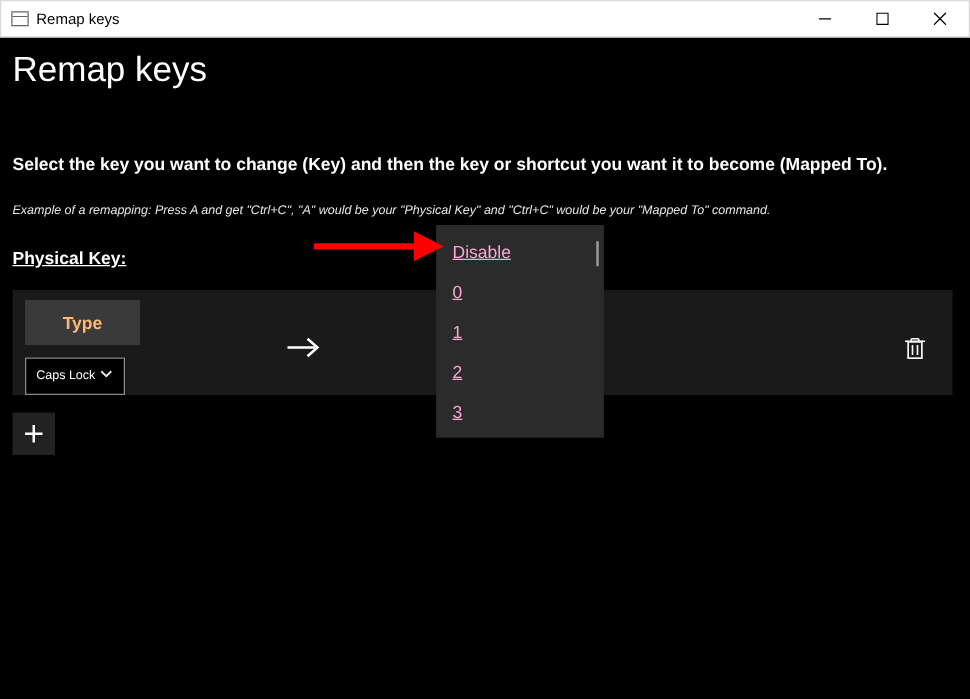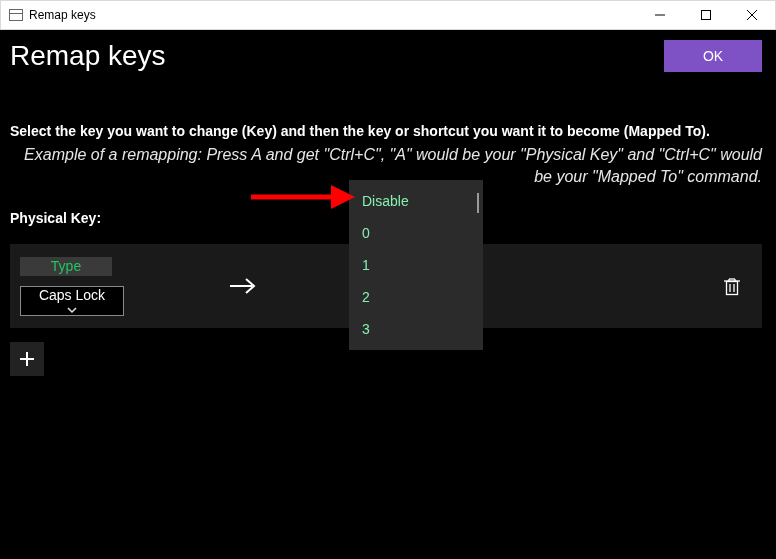--- a/index.html
+++ b/index.html
@@ -55,58 +55,58 @@
     align-items: center;
     justify-content: center;
     cursor: pointer;
   }
   .btn-primary { background: #7e52c5; }
   .btn-secondary { background: #333333; }
 
   
   .body-area { padding: 6px 14px 0 10px; }
   .instruction { font-size: 14px; font-weight: 600; margin-top: 36px; line-height: 1.4; }
-  .example { font-size: 16px; font-style: italic; color: #e6e6e6; margin-top: 2px; line-height: 1.4; text-align: right; }
-  .section-label { font-size: 14px; font-weight: 600; margin-top: 22px; }
+  .example { font-size: 10px; font-style: italic; color: #e6e6e6; margin-top: 20px; line-height: 1.4; }
+  .section-label { font-size: 14px; font-weight: 600; margin-top: 22px; text-decoration: underline; }
 
   
   .remap-row {
     margin-top: 18px;
     background: #1a1a1a;
     height: 84px;
     display: grid;
     grid-template-columns: 160px 1fr 60px;
     align-items: center;
   }
   .phys-col {
     padding: 8px 10px;
     display: flex;
     flex-direction: column;
     gap: 10px;
     align-items: flex-start;
   }
   .type-btn {
-    width: 92px; height: 19px;
+    width: 92px; height: 36px;
     background: #3a3a3a;
-    color: #22c55e;
+    color: #fdba74;
     border: none;
     font-size: 14px;
     display: inline-flex; align-items: center; justify-content: center;
     cursor: pointer;
+    font-weight: bold;
   }
   .key-select {
-    width: 104px; height: 30px;
+    width: 80px; height: 30px;
     background: #000;
     border: 1px solid #888;
     color: #fff;
-    font-size: 14px;
+    font-size: 10px;
     padding: 0 8px;
     display: inline-flex; align-items: center; justify-content: space-between;
     cursor: pointer;
-    flex-direction: column;
   }
   .key-select .chev { opacity: 0.9; }
 
   .arrow-col {
     display: flex; align-items: center; justify-content: flex-start;
     padding-left: 58px;
     color: #fff;
   }
 
   .del-col { display:flex; align-items:center; justify-content:center; }
@@ -141,23 +141,24 @@
   .dropdown-popup .scroll-thumb {
     position: absolute;
     right: 3px; top: 12px;
     width: 2px; height: 20px;
     background: #9a9a9a;
   }
   .dd-item {
     height: 32px;
     padding: 0 12px;
     font-size: 14px;
-    color: #86efac;
+    color: #f9a8d4;
     display: flex; align-items: center;
     cursor: pointer;
+    text-decoration: underline;
   }
 
   
   .annot-arrow {
     position: absolute;
     left: 247px;
     top: 177px;
     width: 110px;
     height: 40px;
     z-index: 60;
@@ -184,21 +185,20 @@
   <div class="win-btn">
     <svg width="10" height="10" viewBox="0 0 10 10">
         <line x1="0" y1="0" x2="10" y2="10" stroke="#000" stroke-width="1"></line>
         <line x1="10" y1="0" x2="0" y2="10" stroke="#000" stroke-width="1"></line>
       </svg>
   </div>
 </div>
 
 <div class="header-row">
   <h1 class="page-heading">Remap keys</h1>
-  <button class="btn btn-primary">OK</button>
 </div>
 
 <div class="body-area">
   <p class="instruction">Select the key you want to change (Key) and then the key or shortcut you want it to become (Mapped To).</p>
   <p class="example">Example of a remapping: Press A and get "Ctrl+C", "A" would be your "Physical Key" and "Ctrl+C" would be your "Mapped To" command.</p>
   <p class="section-label">Physical Key:</p>
 
   <div class="remap-row">
     <div class="phys-col">
       <button class="type-btn">Type</button>

